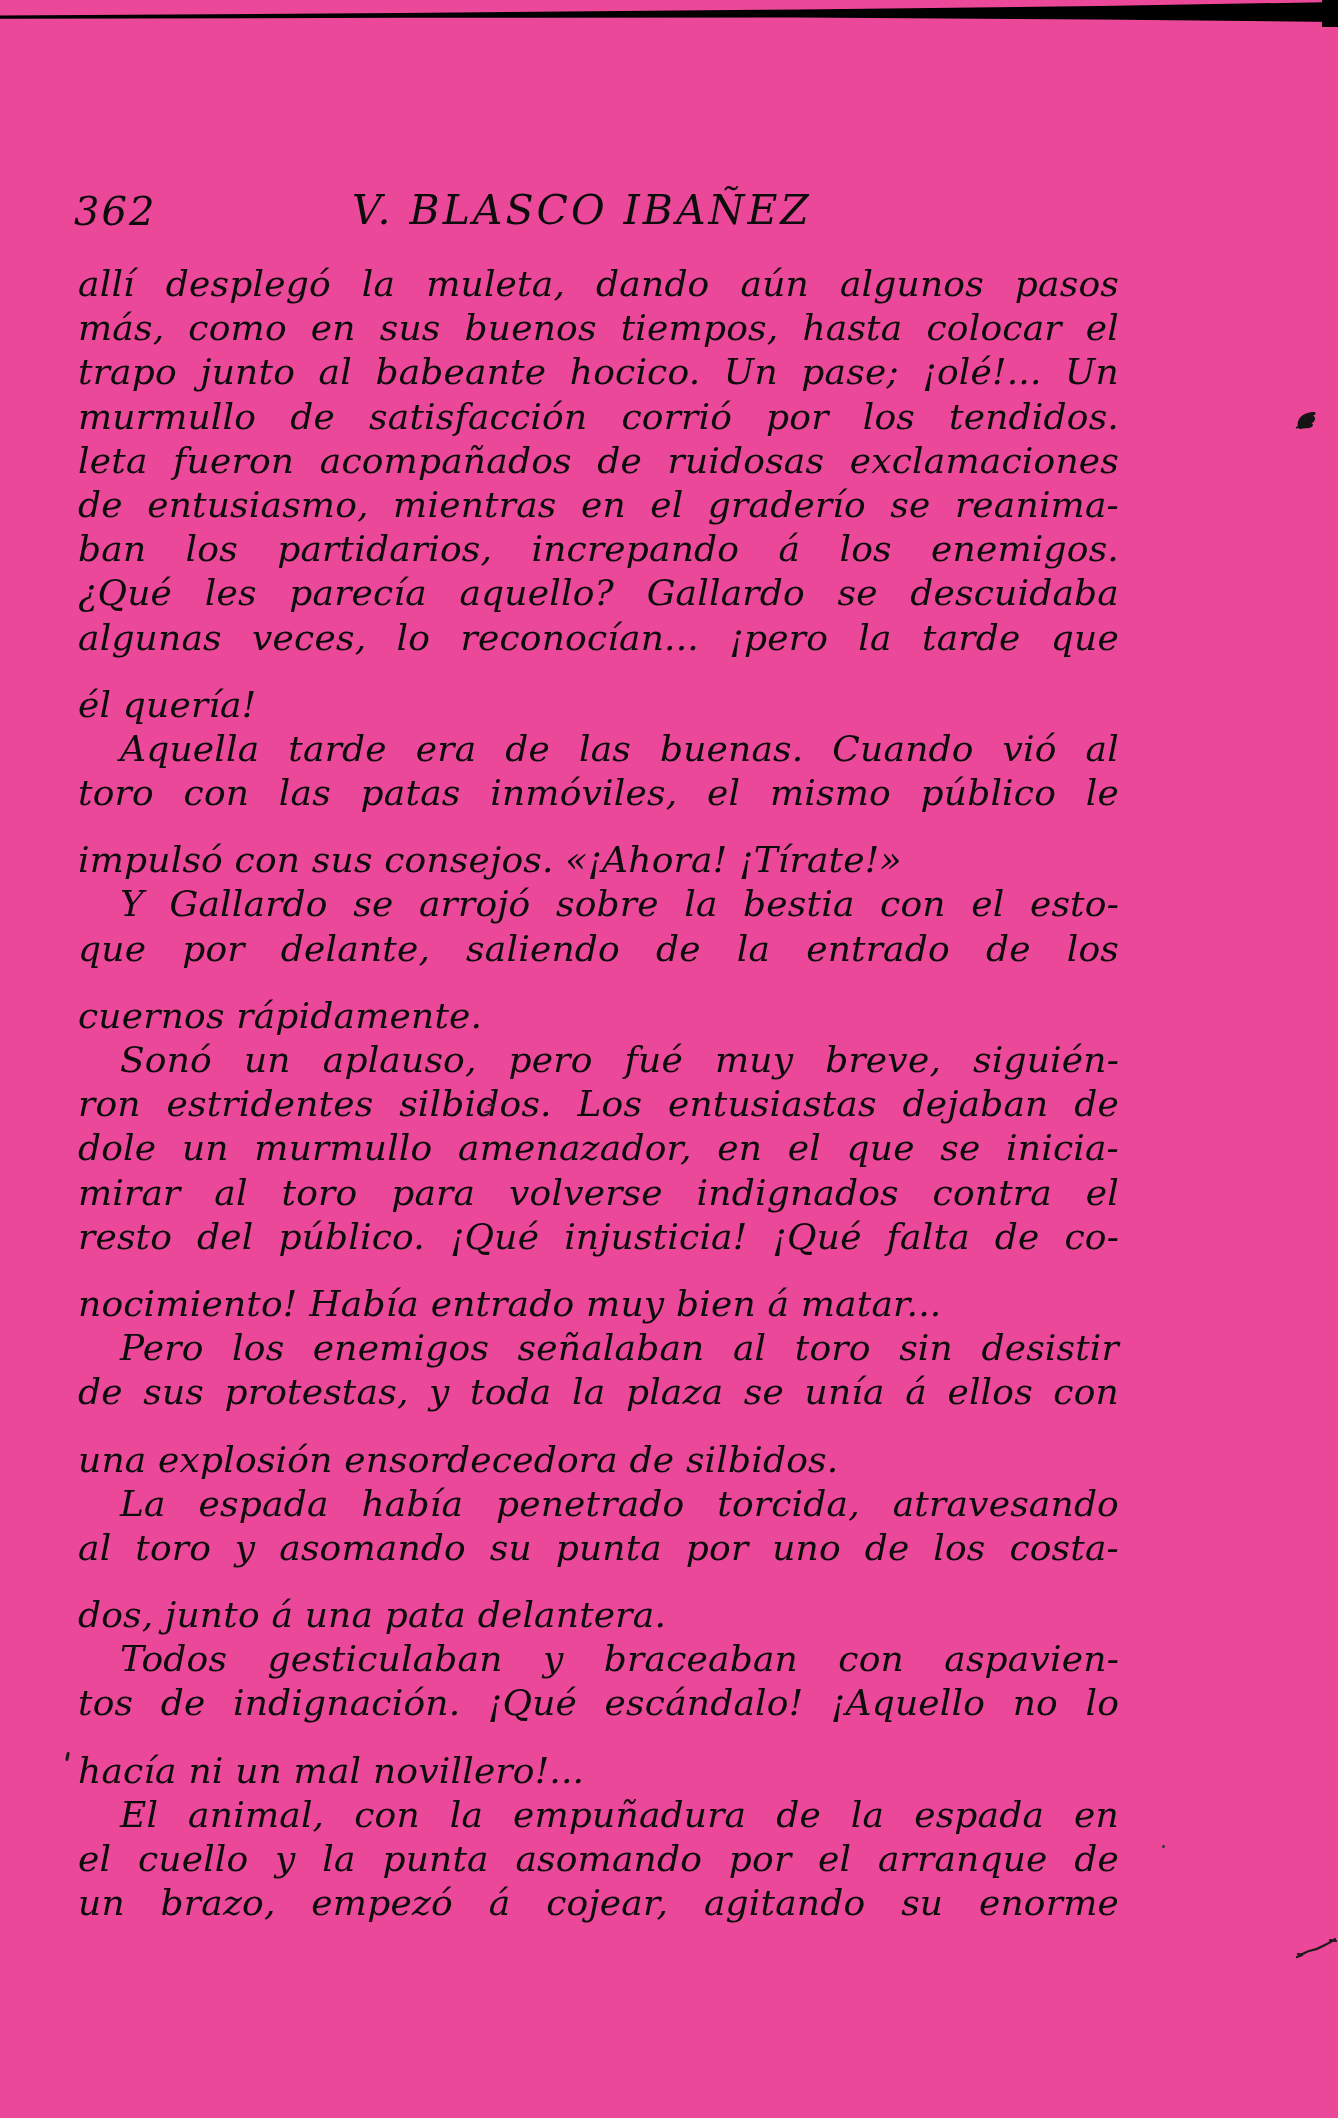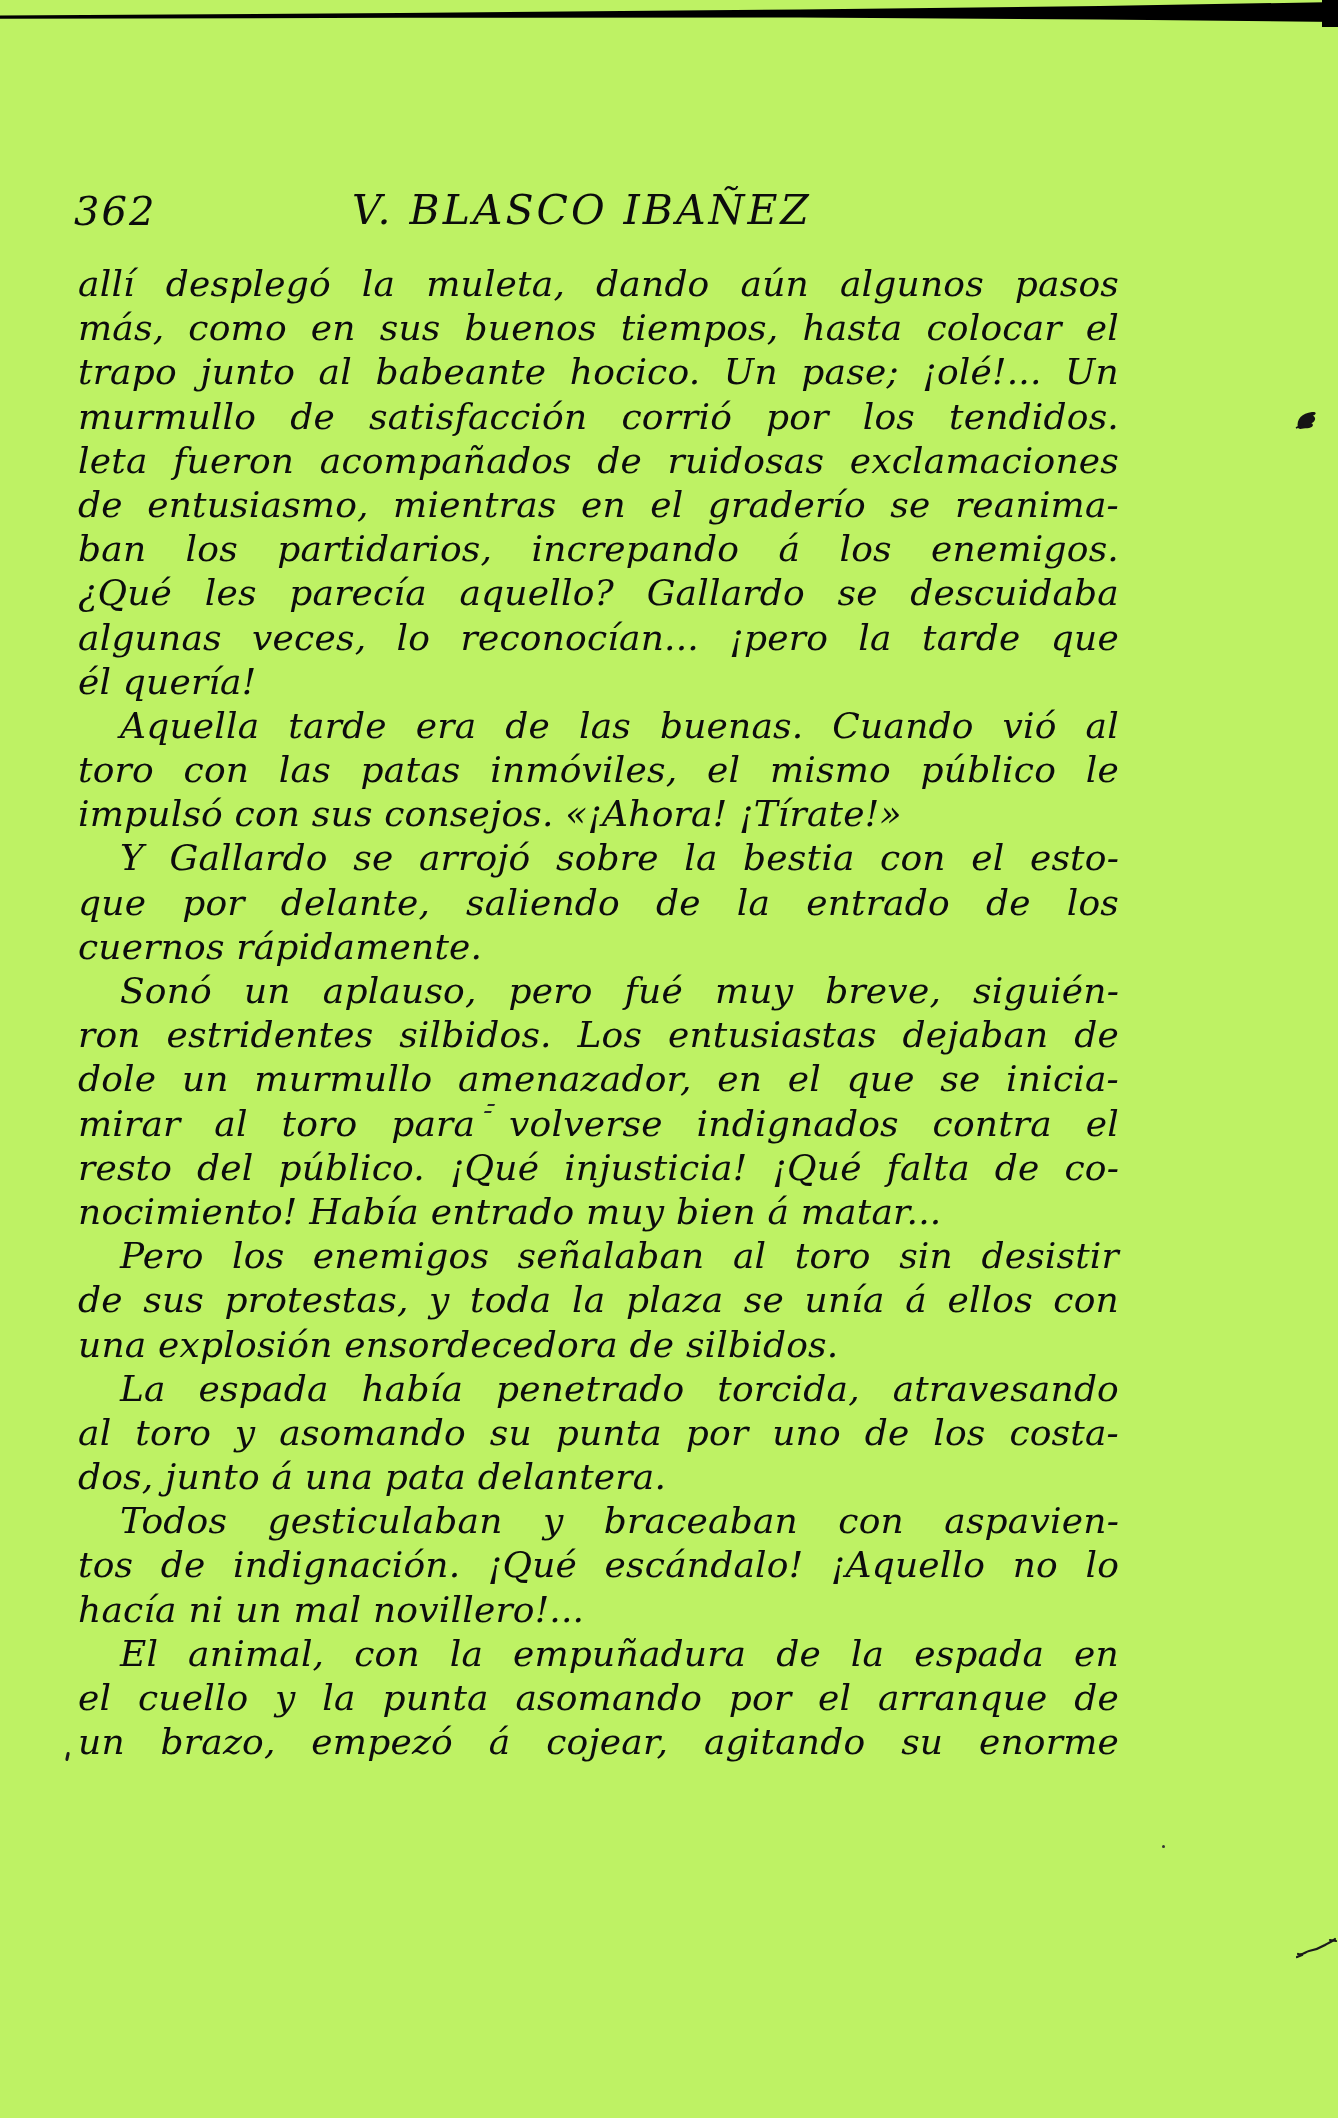--- a/index.html
+++ b/index.html
@@ -4,21 +4,21 @@
 <style>
   html, body {
     margin: 0;
     padding: 0;
     background: #ffffff;
   }
   #page {
     position: relative;
     width: 1338px;
     height: 2118px;
-    background: #bef264;
+    background: #ec4899;
     overflow: hidden;
     font-family: "DejaVu Serif", "Liberation Serif", serif;
     color: #0c0c0c;
   }
   
   #scan-edge {
     position: absolute;
     top: 0; left: 0;
     width: 1338px; height: 32px;
   }
@@ -55,20 +55,21 @@
   .line {
     text-align: justify;
     text-align-last: justify;
     white-space: nowrap;
     height: 44.2px;
     font-style: italic;
   }
   .line.end {
     text-align: right;
     text-align-last: left;
+    margin-top: 23px;
   }
   .line.indent {
     padding-left: 42px;
   }
   
   .blot {
     position: absolute;
     top: 408px;
     left: 1294px;
   }

